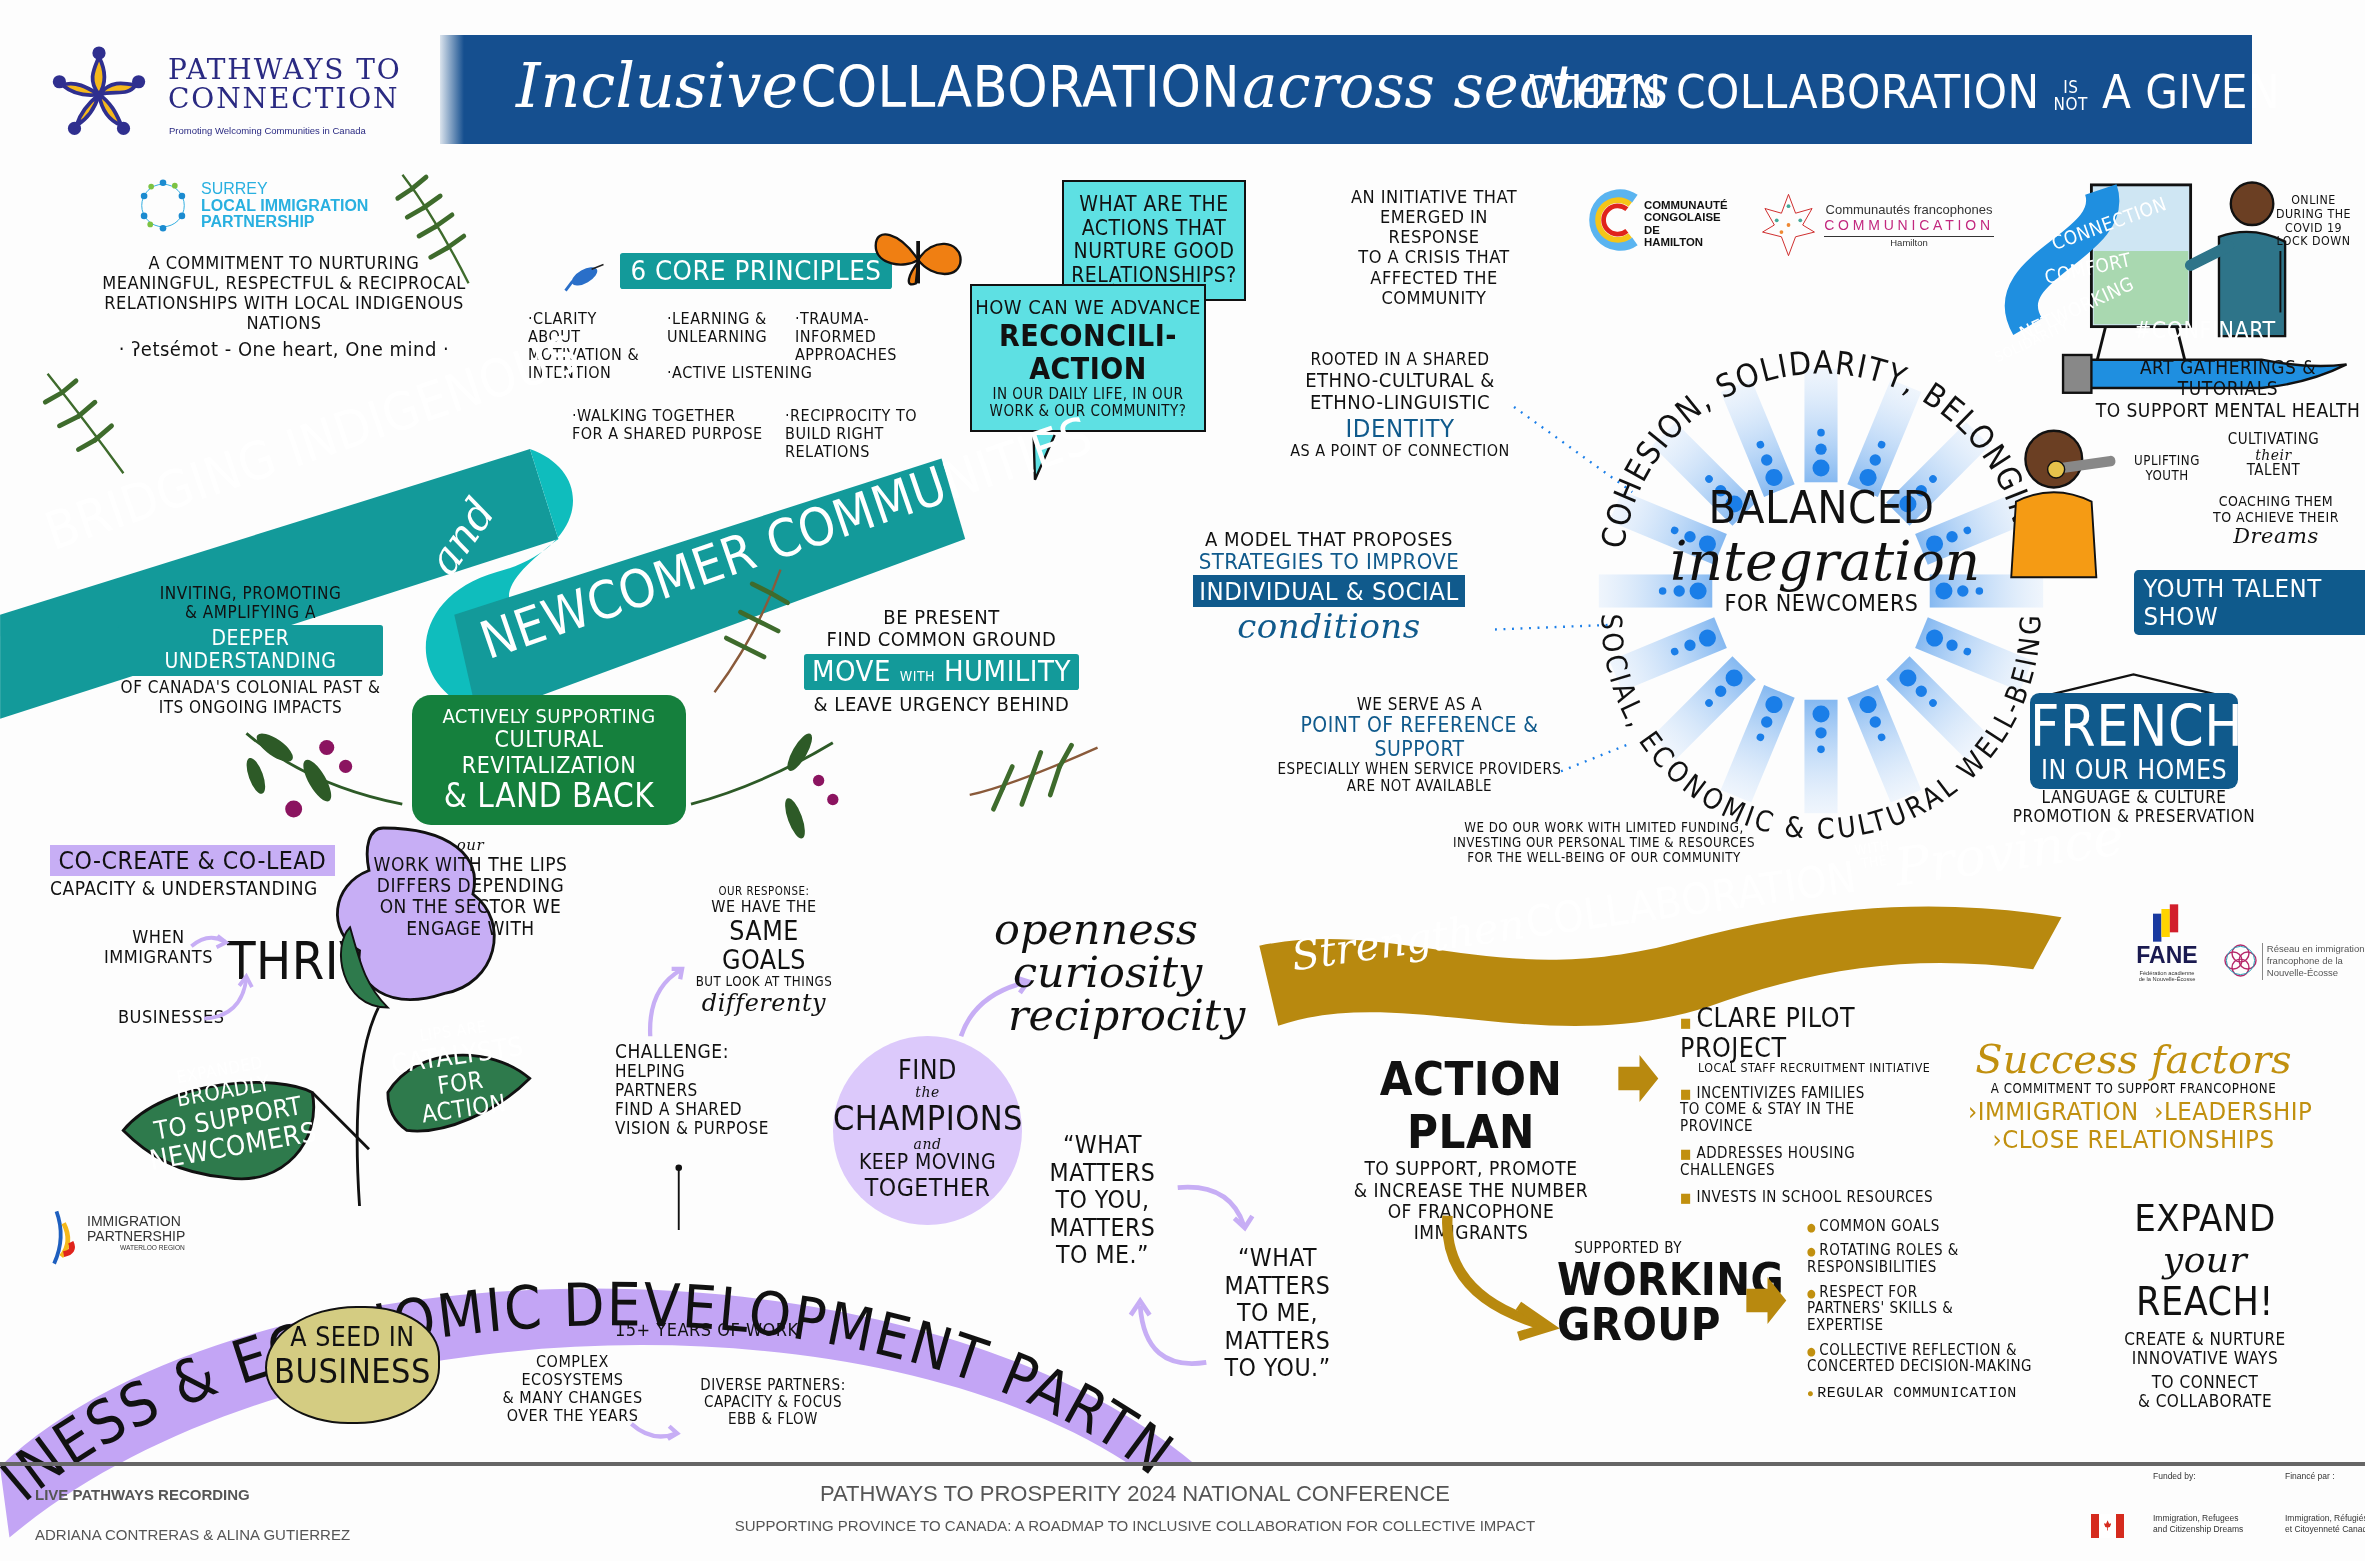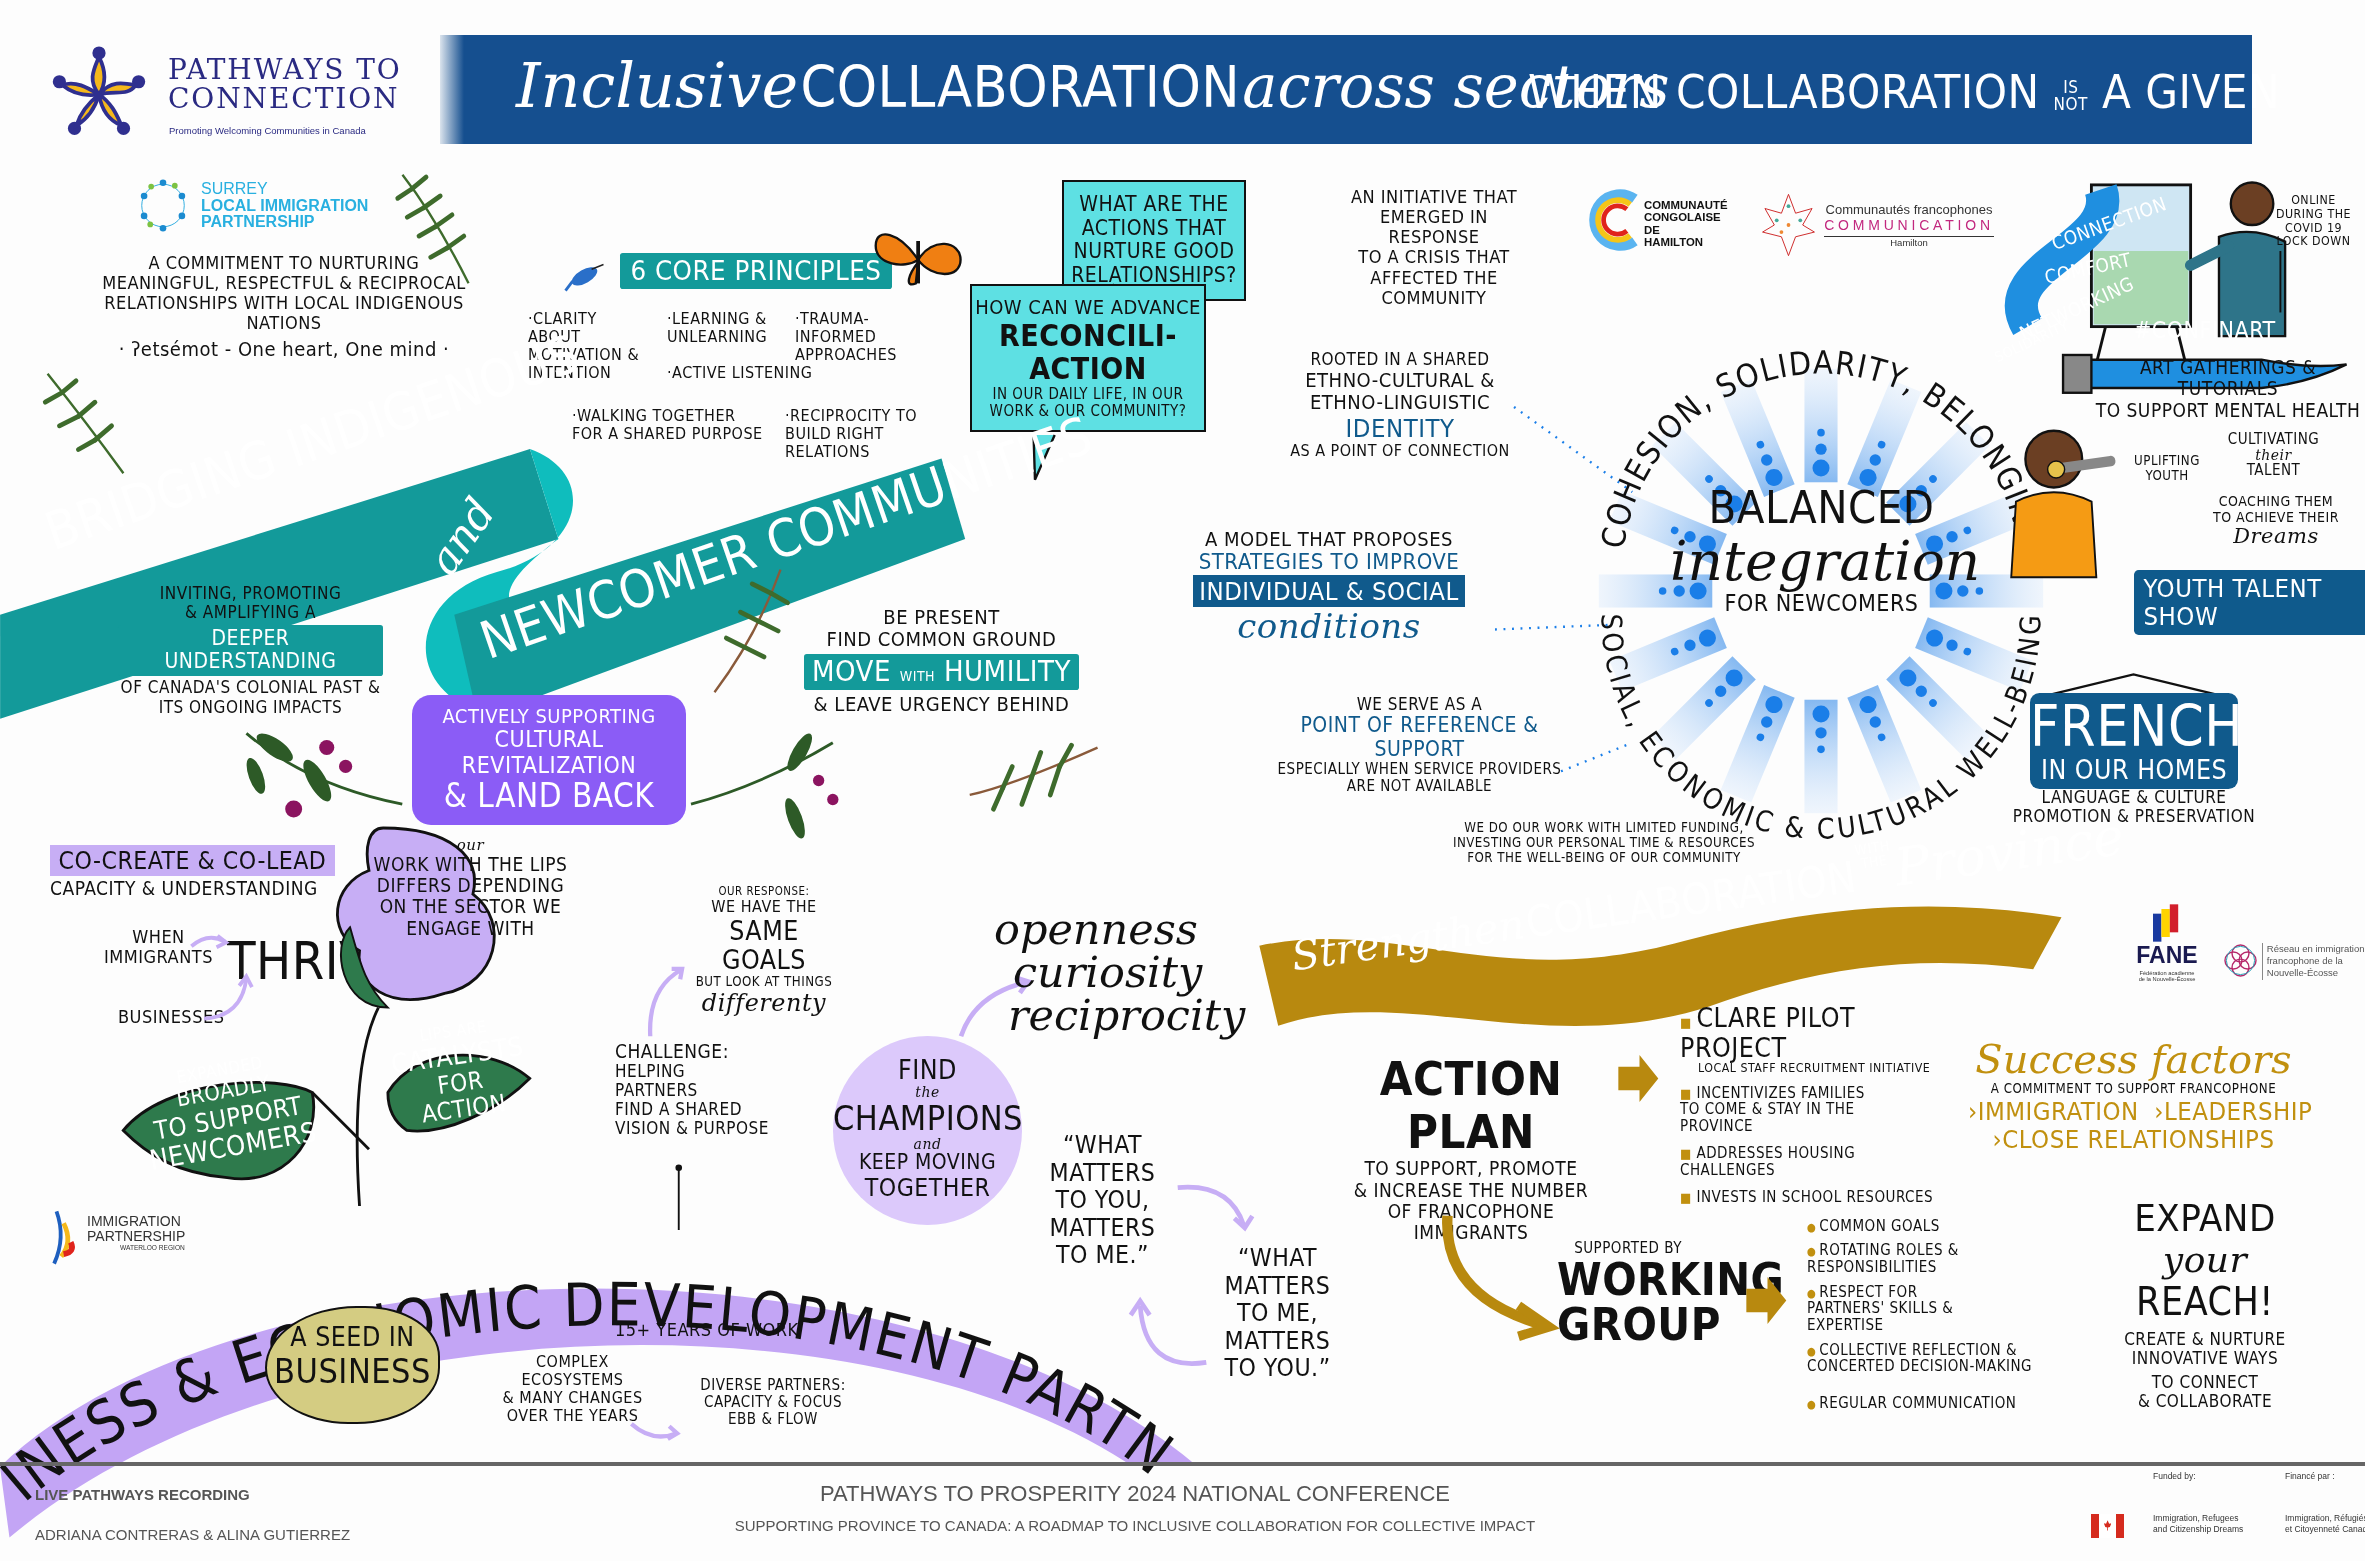--- a/index.html
+++ b/index.html
@@ -174,21 +174,21 @@
   </svg>
 
   <div class="abs hand center" style="left:118px;top:584px;width:265px;font-size:17px;">
     <div>INVITING, PROMOTING</div>
     <div>&amp; AMPLIFYING A</div>
     <div class="teal-bg" style="font-size:21px;margin:2.8px 0;">DEEPER UNDERSTANDING</div>
     <div>OF CANADA'S COLONIAL PAST &amp;</div>
     <div>ITS ONGOING IMPACTS</div>
   </div>
 
-  <div class="abs hand center" style="left:412px;top:695px;width:274px;background:#8b5cf6;color:#fff;border-radius:19px;padding:9.5px 0;">
+  <div class="abs hand center" style="left:412px;top:695px;width:274px;background:#15803d;color:#fff;border-radius:19px;padding:9.5px 0;">
     <div style="font-size:20px;">ACTIVELY SUPPORTING</div>
     <div style="font-size:23px;">CULTURAL REVITALIZATION</div>
     <div style="font-size:33px;">&amp; LAND BACK</div>
   </div>
 
   <svg width="170" height="109" style="left:237px;top:719px;" viewBox="0 0 360 230">
     <path d="M20,30 Q150,140 350,180" stroke="#2d5a27" stroke-width="6" fill="none"></path>
     <g fill="#2d5a27">
         <ellipse cx="80" cy="60" rx="45" ry="18" transform="rotate(35 80 60)"></ellipse>
         <ellipse cx="170" cy="130" rx="50" ry="18" transform="rotate(60 170 130)"></ellipse>
@@ -743,21 +743,21 @@
     <div style="font-size:45px;font-weight:bold;line-height:1;">GROUP</div>
   </div>
   <svg width="43" height="47" style="left:1746px;top:1277px;" viewBox="0 0 90 100">
       <path d="M0,25 L45,25 L45,0 L85,50 L45,100 L45,75 L0,75Z" fill="#b8890f"></path>
     </svg>
   <div class="abs hand" style="left:1807px;top:1218px;width:265px;font-size:15px;">
     <div class="bullet-dot">COMMON GOALS</div>
     <div class="bullet-dot" style="margin-top:7.6px;">ROTATING ROLES &amp; RESPONSIBILITIES</div>
     <div class="bullet-dot" style="margin-top:7.6px;width:180px;">RESPECT FOR PARTNERS' SKILLS &amp; EXPERTISE</div>
     <div class="bullet-dot" style="margin-top:7.6px;width:237px;">COLLECTIVE REFLECTION &amp; CONCERTED DECISION-MAKING</div>
-    <div class="bullet-dot" style="margin-top:20px;">REGULAR COMMUNICATION</div>
+    <div class="bullet-dot" style="margin-top:11px;font-family:Liberation Mono, monospace;">REGULAR COMMUNICATION</div>
   </div>
 
   <div class="abs hand center" style="left:2101px;top:1197px;width:208px;">
     <div style="font-size:38px;">EXPAND</div>
     <div>
       <span class="script" style="font-size:36px;">your</span>
       <span style="font-size:39px;">REACH!</span>
     </div>
     <div style="font-size:17px;margin-top:6.6px;">CREATE &amp; NURTURE</div>
     <div style="font-size:17px;">INNOVATIVE WAYS</div>

